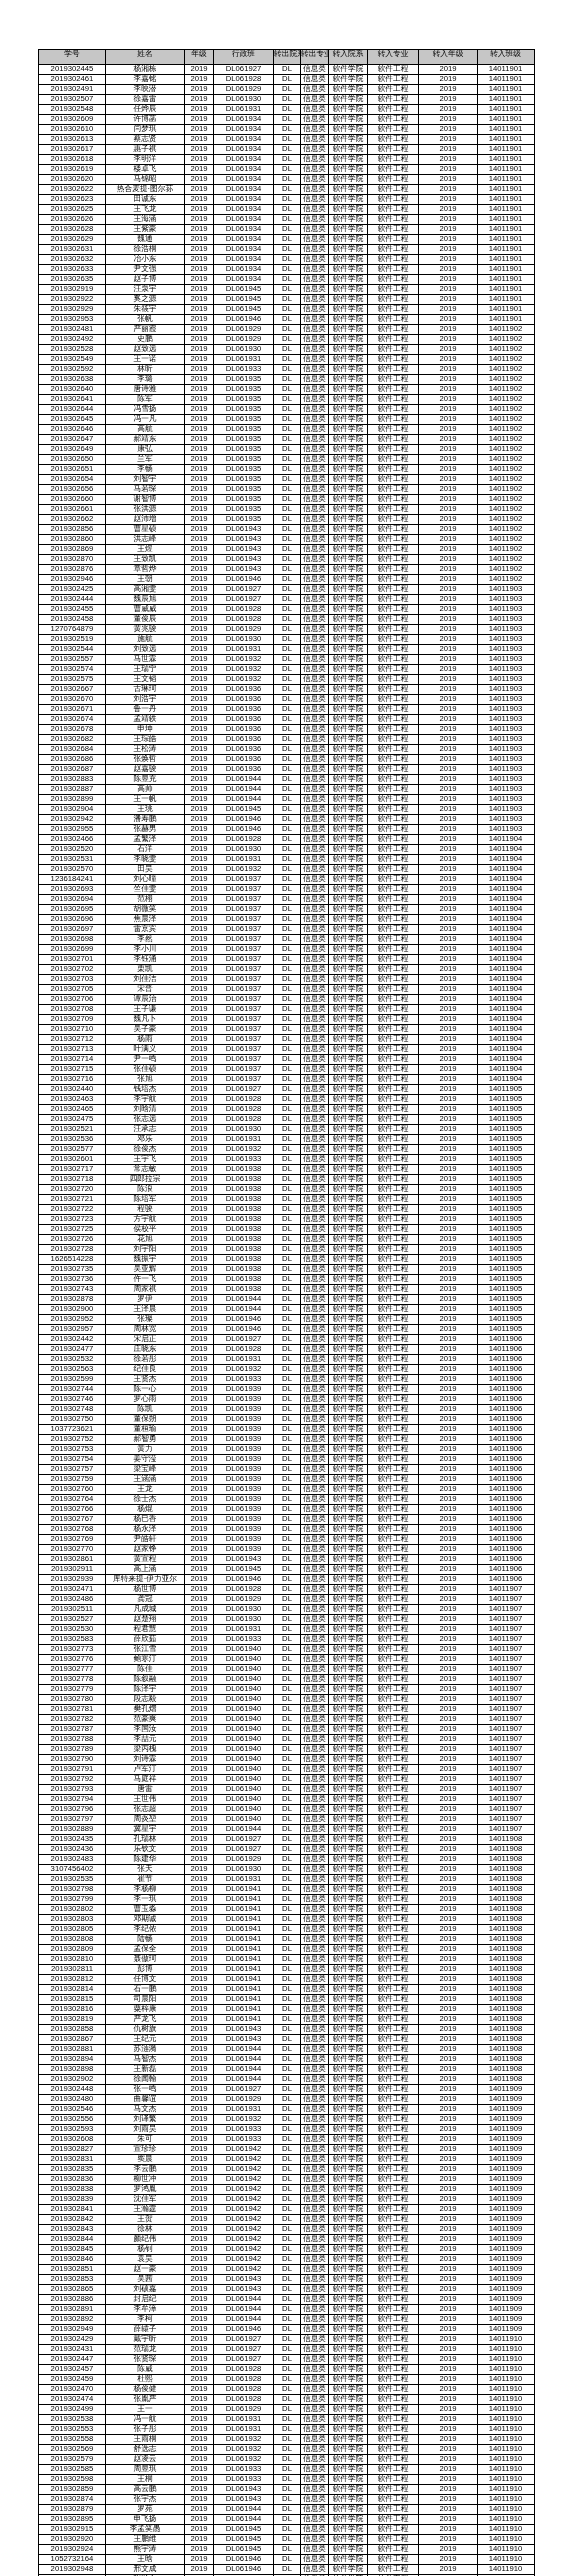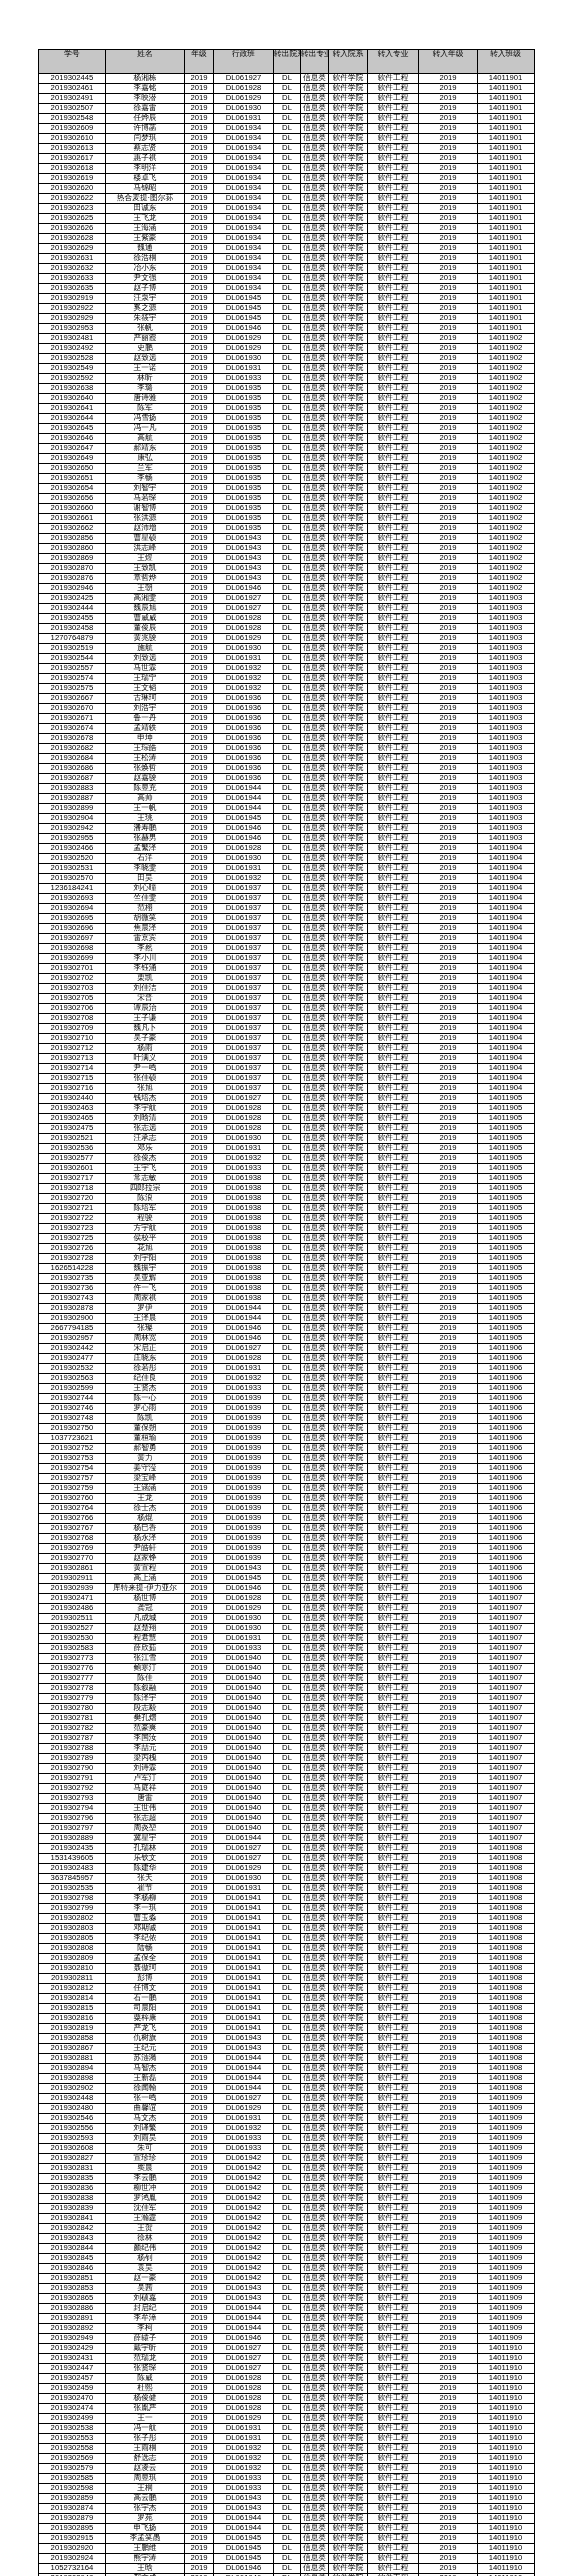--- a/index.html
+++ b/index.html
@@ -5,21 +5,21 @@
   html,body{margin:0;padding:0;}
   body{
     width:569px;height:2625px;background:#ffffff;position:relative;
     font-family:"Liberation Sans","DejaVu Sans",sans-serif;color:#000;
   }
   .roster{
     position:absolute;left:38px;top:49px;width:497px;
     border:1px solid #000;box-sizing:border-box;background:#fff;
   }
   .hrow{
-    display:flex;height:24px;box-sizing:border-box;
+    display:flex;height:15px;box-sizing:border-box;
     background:#c6c6c6;border-bottom:1px solid #000;
   }
   .trow{
     display:flex;height:10px;box-sizing:border-box;
     border-bottom:1px solid #000;background:#fff;
   }
   .trow:last-child{border-bottom:none;}
   .cell{
     box-sizing:border-box;border-right:0.5px solid #000;
     text-align:center;font-size:7.7px;line-height:8.8px;
@@ -1549,21 +1549,21 @@
         <div class="cell c2">2019</div>
         <div class="cell c3">DL061944</div>
         <div class="cell c4">DL</div>
         <div class="cell c5">信息类</div>
         <div class="cell c6">软件学院</div>
         <div class="cell c7">软件工程</div>
         <div class="cell c8">2019</div>
         <div class="cell c9">14011905</div>
       </div>
       <div class="trow">
-        <div class="cell c0">2667794185</div>
+        <div class="cell c0">2019302952</div>
         <div class="cell c1">张璨</div>
         <div class="cell c2">2019</div>
         <div class="cell c3">DL061946</div>
         <div class="cell c4">DL</div>
         <div class="cell c5">信息类</div>
         <div class="cell c6">软件学院</div>
         <div class="cell c7">软件工程</div>
         <div class="cell c8">2019</div>
         <div class="cell c9">14011905</div>
       </div>
@@ -2185,21 +2185,21 @@
         <div class="cell c2">2019</div>
         <div class="cell c3">DL061927</div>
         <div class="cell c4">DL</div>
         <div class="cell c5">信息类</div>
         <div class="cell c6">软件学院</div>
         <div class="cell c7">软件工程</div>
         <div class="cell c8">2019</div>
         <div class="cell c9">14011908</div>
       </div>
       <div class="trow">
-        <div class="cell c0">1531439605</div>
+        <div class="cell c0">2019302436</div>
         <div class="cell c1">乐钦文</div>
         <div class="cell c2">2019</div>
         <div class="cell c3">DL061927</div>
         <div class="cell c4">DL</div>
         <div class="cell c5">信息类</div>
         <div class="cell c6">软件学院</div>
         <div class="cell c7">软件工程</div>
         <div class="cell c8">2019</div>
         <div class="cell c9">14011908</div>
       </div>
@@ -2209,21 +2209,21 @@
         <div class="cell c2">2019</div>
         <div class="cell c3">DL061929</div>
         <div class="cell c4">DL</div>
         <div class="cell c5">信息类</div>
         <div class="cell c6">软件学院</div>
         <div class="cell c7">软件工程</div>
         <div class="cell c8">2019</div>
         <div class="cell c9">14011908</div>
       </div>
       <div class="trow">
-        <div class="cell c0">3637845957</div>
+        <div class="cell c0">3107456402</div>
         <div class="cell c1">张天</div>
         <div class="cell c2">2019</div>
         <div class="cell c3">DL061930</div>
         <div class="cell c4">DL</div>
         <div class="cell c5">信息类</div>
         <div class="cell c6">软件学院</div>
         <div class="cell c7">软件工程</div>
         <div class="cell c8">2019</div>
         <div class="cell c9">14011908</div>
       </div>

